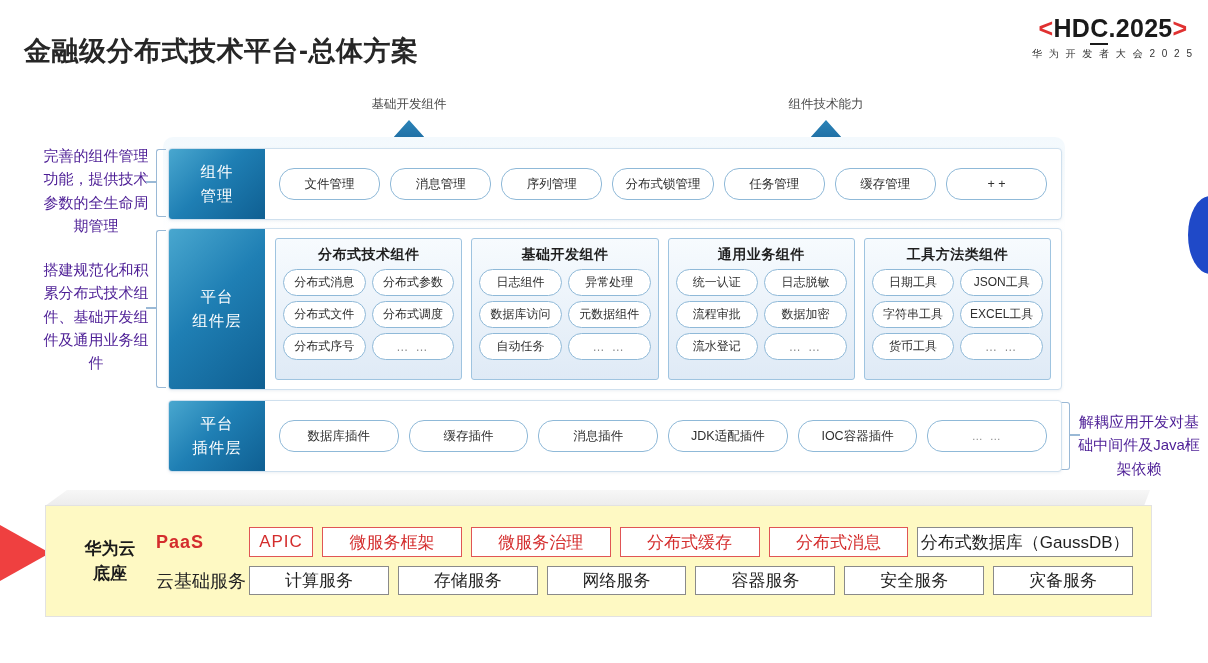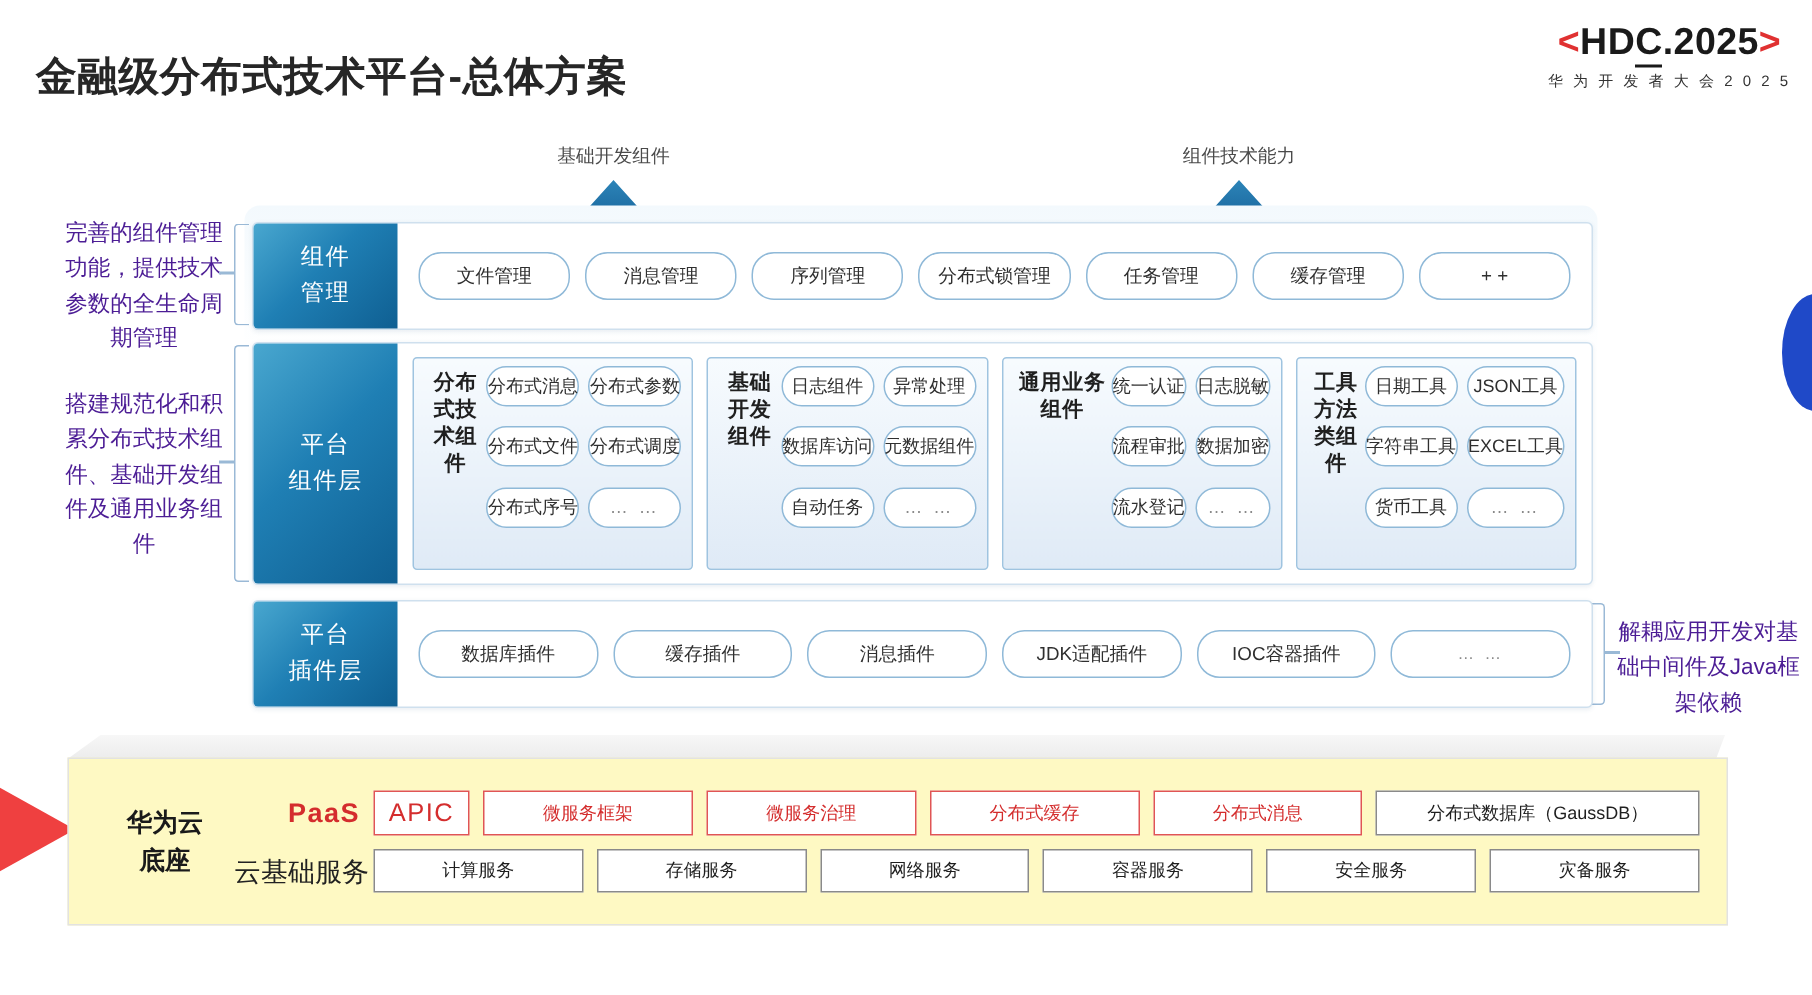--- a/index.html
+++ b/index.html
@@ -72,21 +72,21 @@
   }
   .pill.dots{color:#8a8a8a;letter-spacing:2px;font-size:11px;}
 
   
   #layer-mgmt{left:168px;top:148px;width:892px;height:70px;}
 
   
   #layer-comp{left:168px;top:228px;width:892px;height:160px;}
   #layer-comp .layer-body{padding:0 10px;gap:9px;align-items:stretch;}
   .grp{
-    flex:1;display:flex;flex-direction:row;
+    flex:1;display:flex;flex-direction:column;
     border:1px solid #9fc4e0;border-radius:3px;
     background:linear-gradient(180deg,#f7fbfe 0%,#dfeaf6 100%);
     padding:5px 7px 19px;margin:9px 0;
   }
   .grp-title{text-align:center;font-size:14px;font-weight:bold;color:#1f1f1f;
              padding:2px 0 5px;letter-spacing:.5px;}
   .grp-grid{display:grid;grid-template-columns:1fr 1fr;gap:5px 6px;flex:1;}
   .grp-grid .pill{height:25px;font-size:12px;}
 
   
@@ -116,26 +116,26 @@
   .slab-top{
     position:absolute;left:45px;top:490px;width:1105px;height:16px;
     background:linear-gradient(180deg,#f7f7f7,#ececec);
     clip-path:polygon(22px 0,100% 0,calc(100% - 6px) 100%,0 100%);
   }
   .slab-inner{position:absolute;inset:0;display:flex;align-items:center;padding:0 18px;}
   .slab-brand{width:92px;flex:0 0 92px;text-align:center;font-size:17px;font-weight:bold;
               color:#1a1a1a;line-height:1.5;}
   .slab-rows{flex:1;display:flex;flex-direction:column;gap:9px;}
   .slab-row{display:flex;align-items:center;gap:9px;}
-  .slab-rowlabel{width:84px;flex:0 0 84px;text-align:right;white-space:nowrap;}
+  .slab-rowlabel{width:84px;flex:0 0 84px;text-align:left;white-space:nowrap;}
   .lbl-paas{font-size:18px;font-weight:bold;color:#d42d2d;letter-spacing:1px;}
   .lbl-cloud{font-size:18px;color:#222;}
   .box{
     flex:1;height:27px;display:flex;align-items:center;justify-content:center;
-    background:#fff;font-size:12px;white-space:nowrap;
+    background:#fff;font-size:17px;white-space:nowrap;
   }
   .box.red{border:1.5px solid #e05555;color:#d42d2d;}
   .box.gray{border:1.2px solid #8a8a8a;color:#1f1f1f;}
   .box.apic{flex:0 0 62px;font-size:17px;letter-spacing:1px;}
   .box.wide{flex:1.55;}
   .slab-row.paas .box{height:28px;}
 </style>
 </head>
 <body>
 

